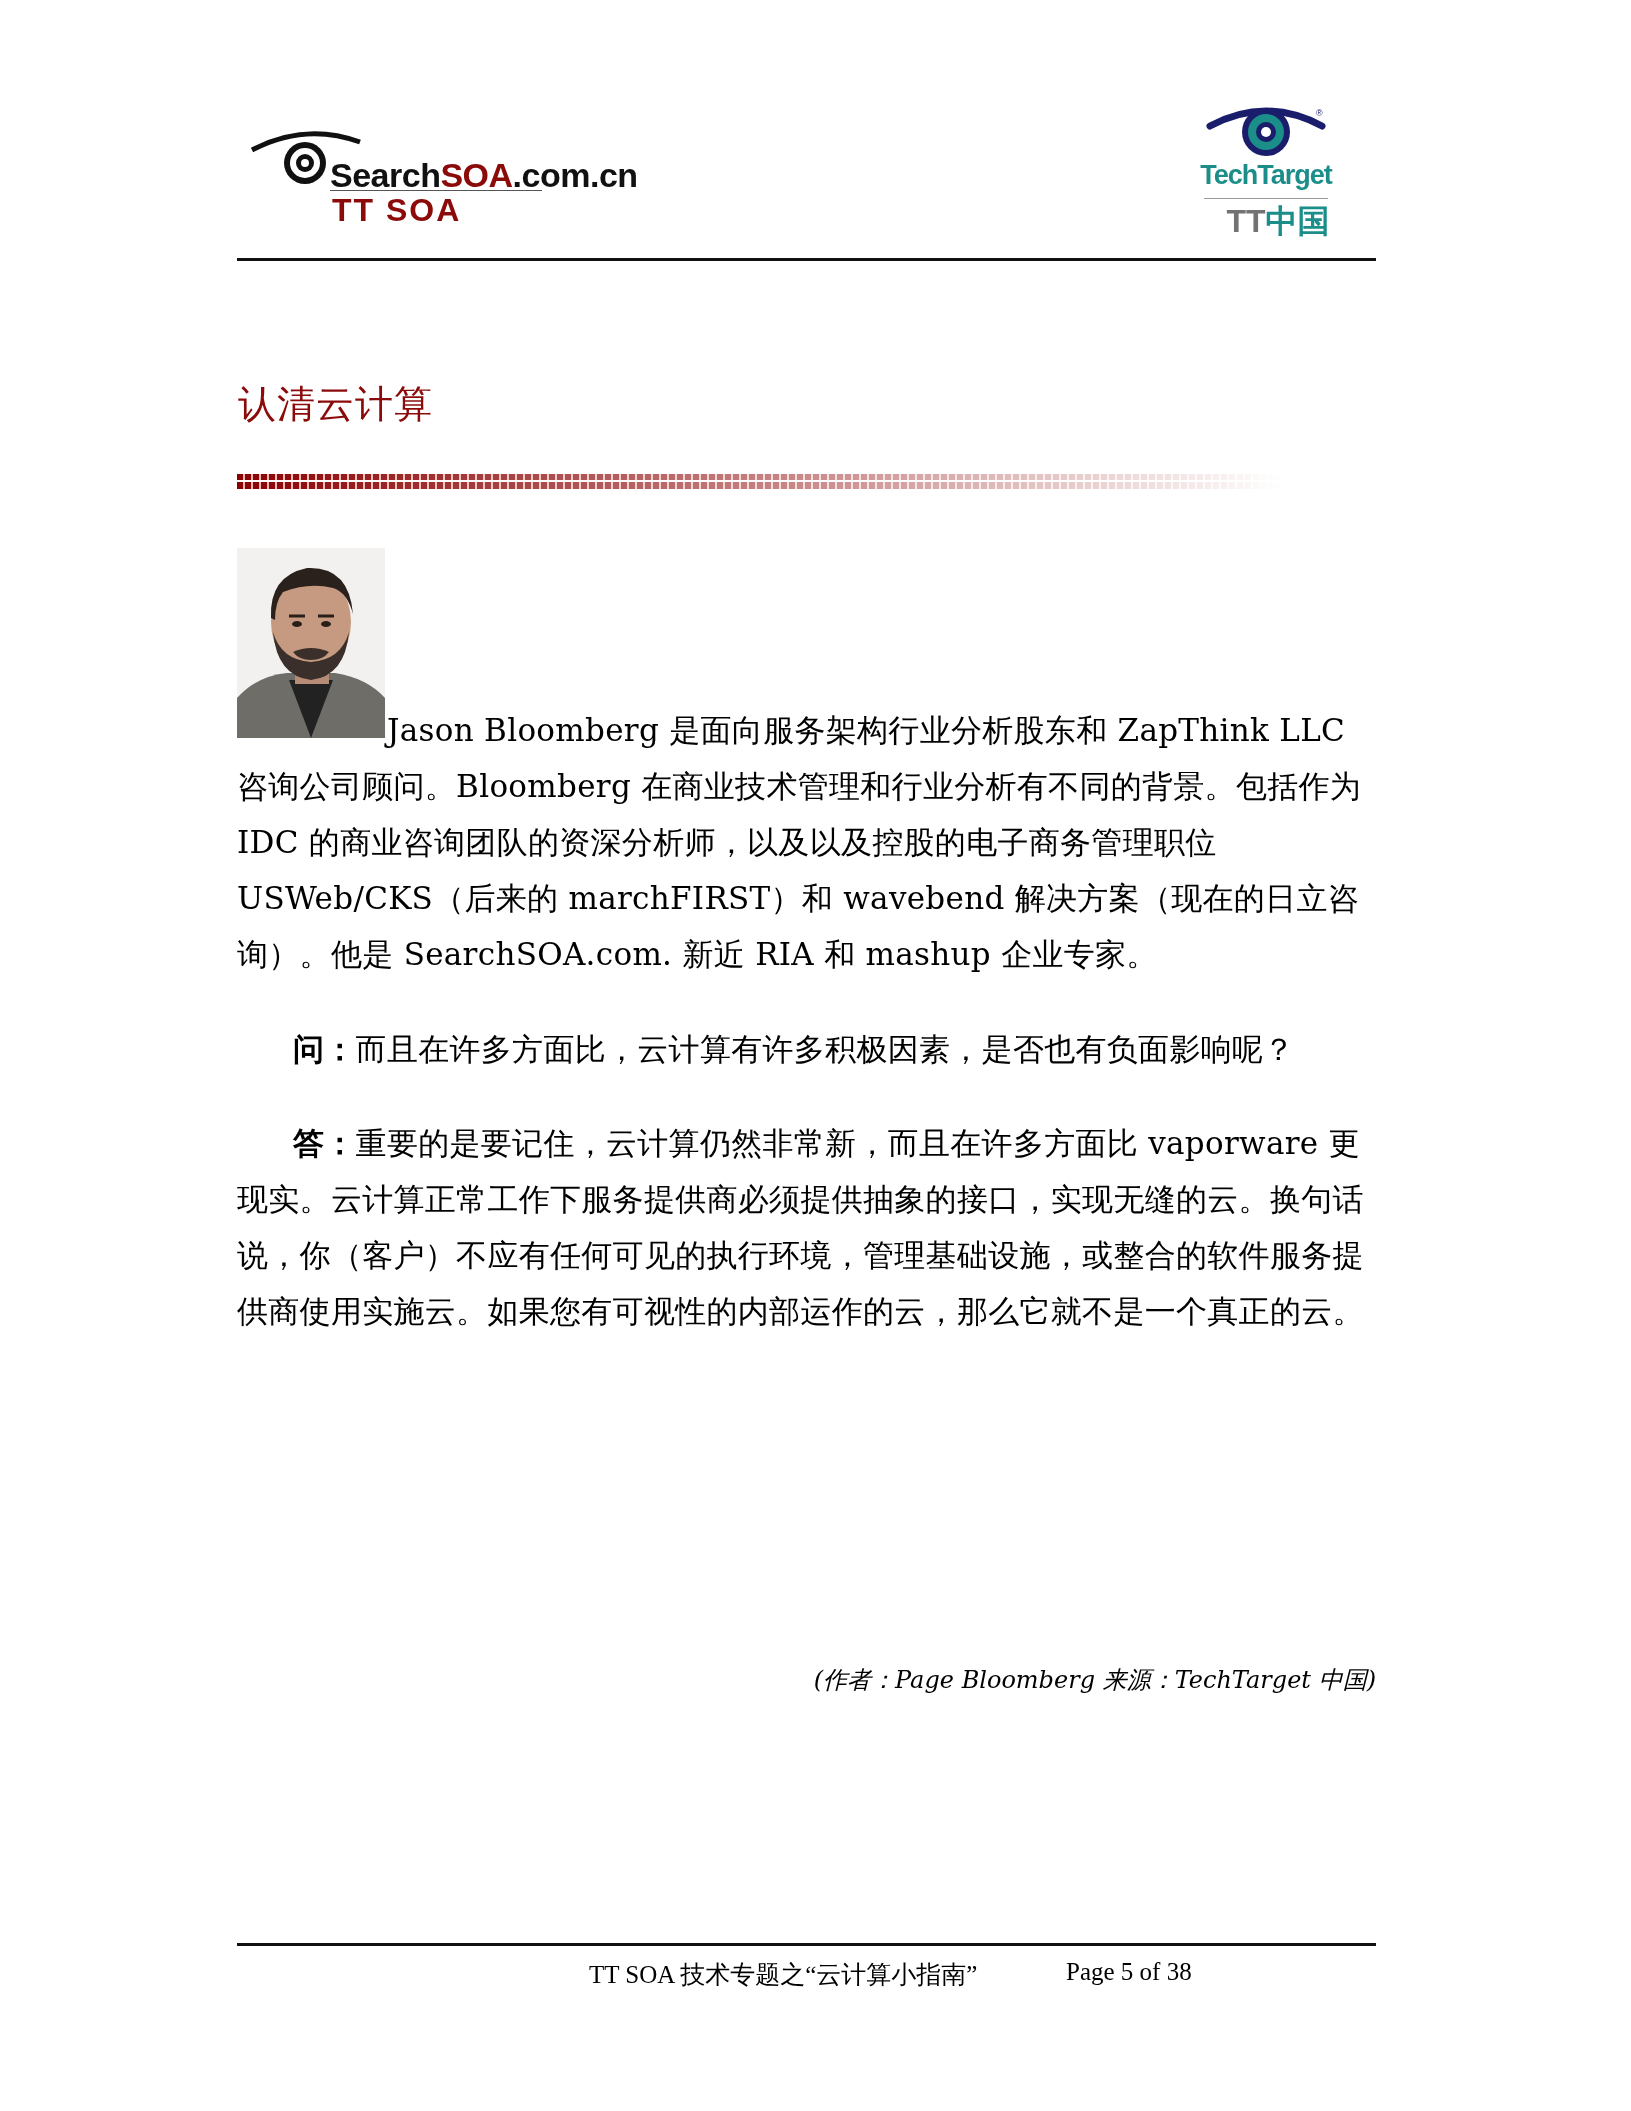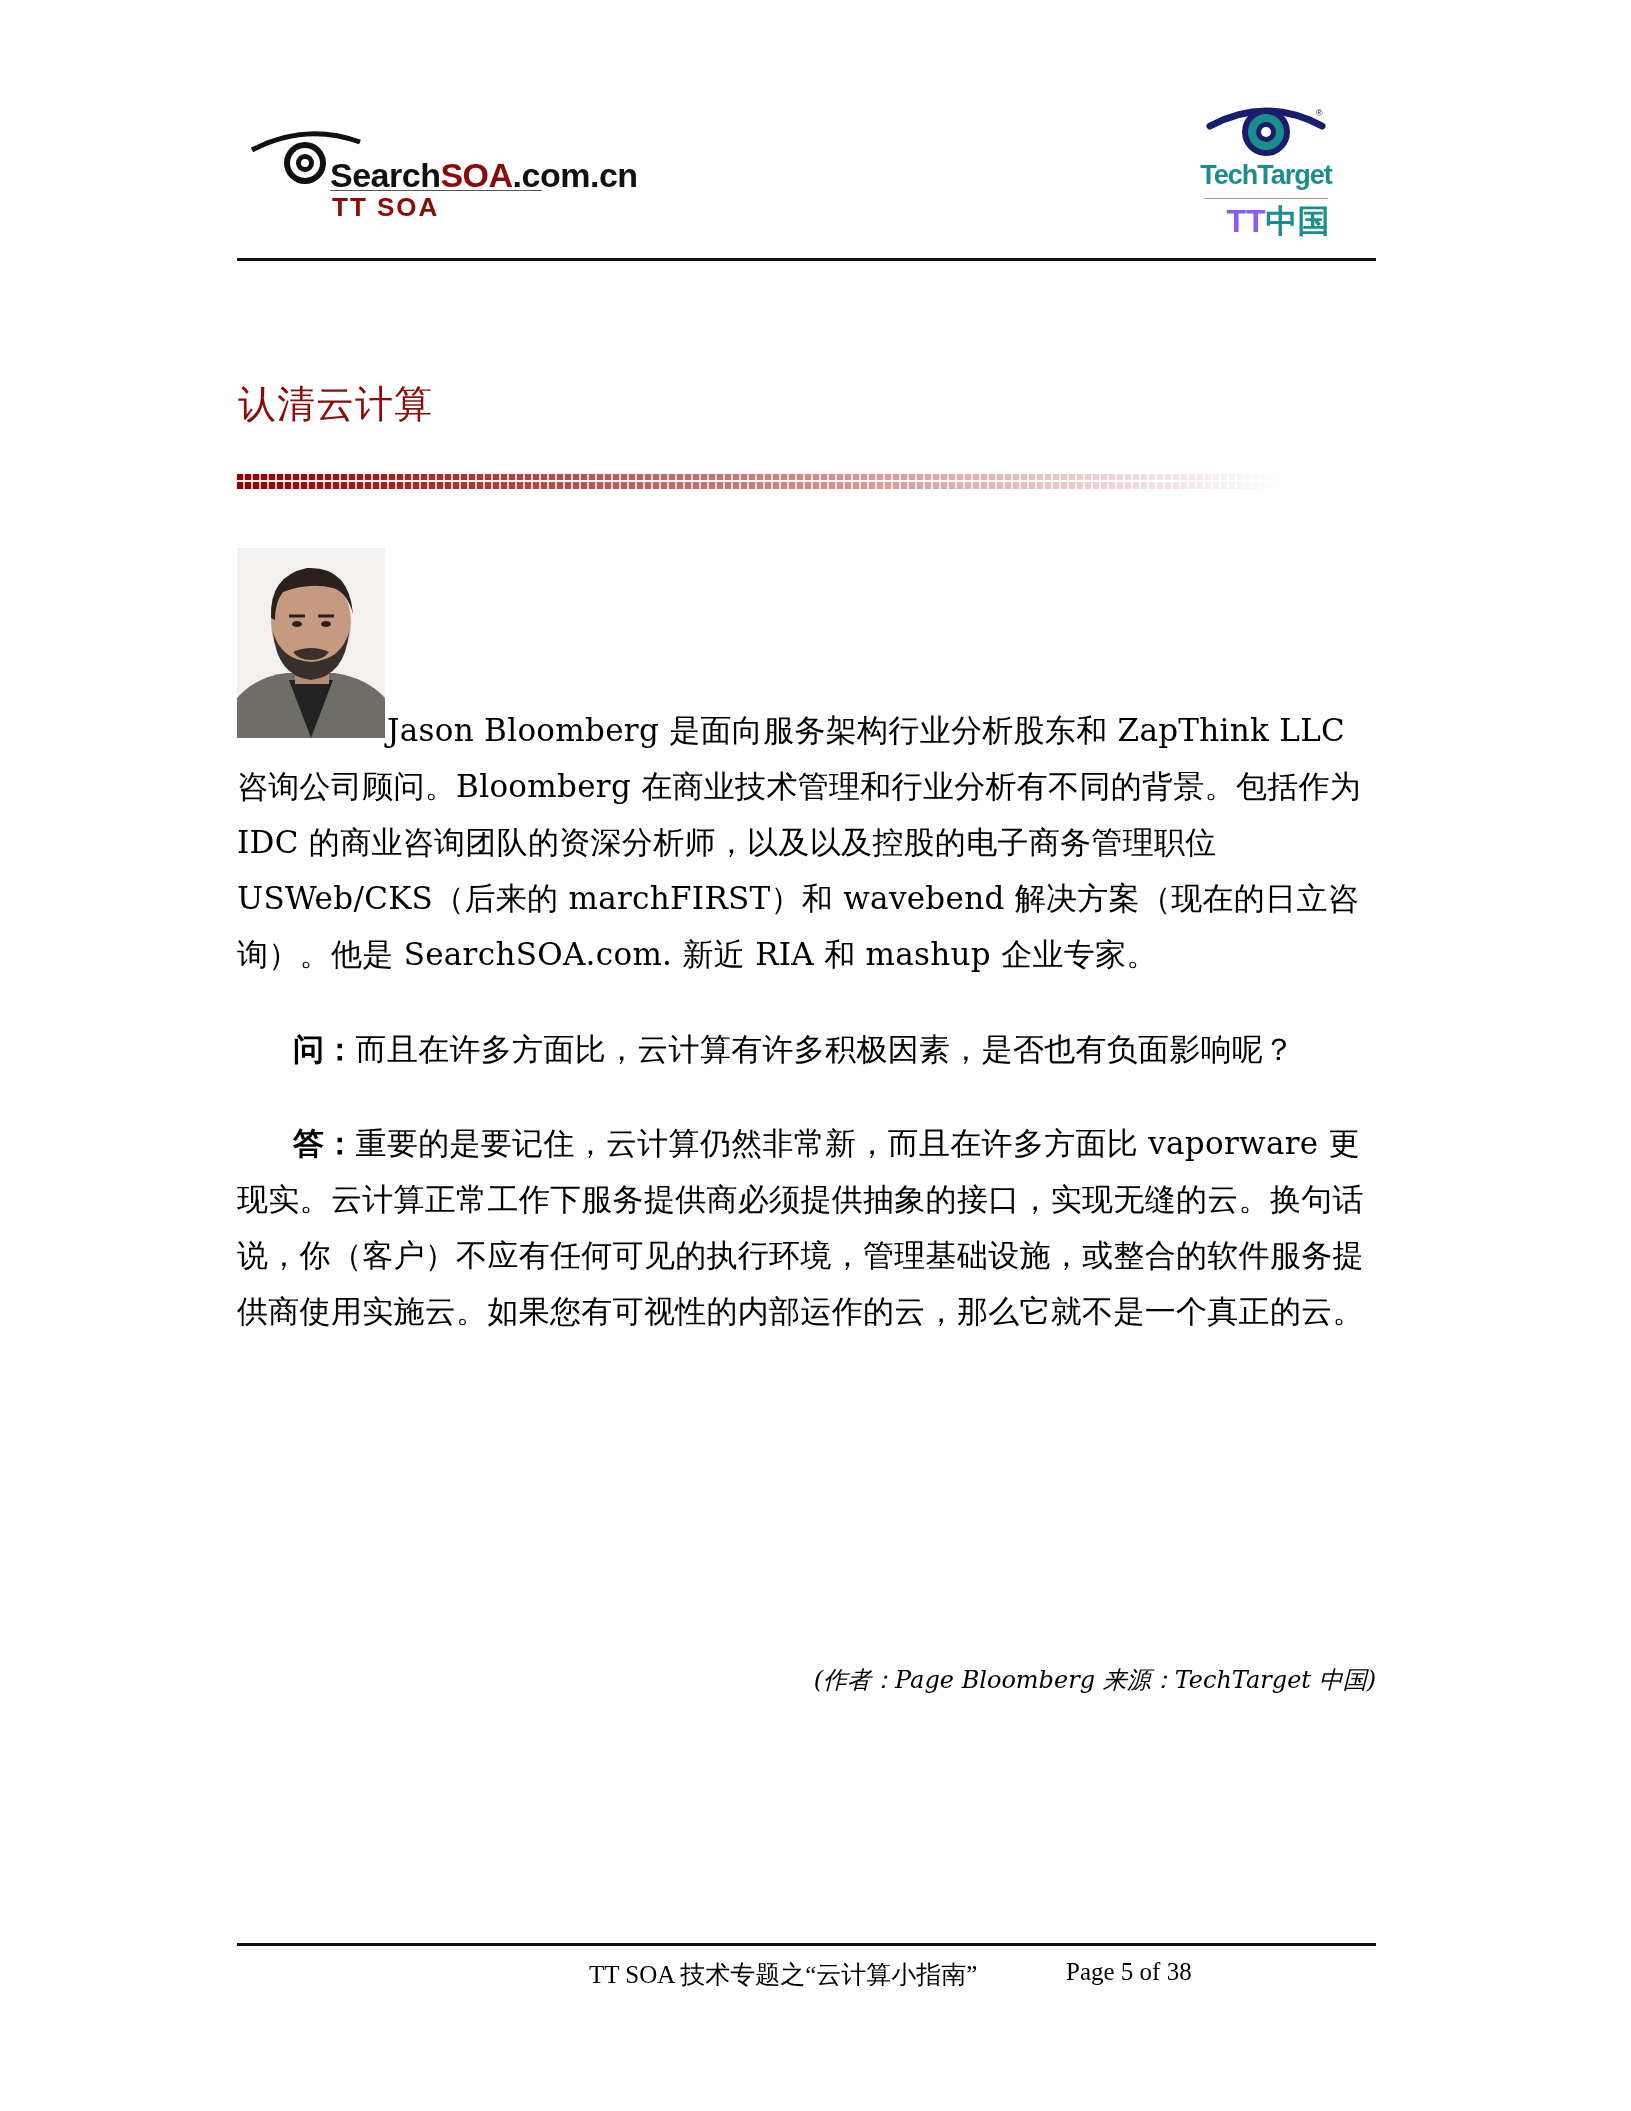--- a/index.html
+++ b/index.html
@@ -6,27 +6,27 @@
   body { width: 1631px; height: 2111px; position: relative; overflow: hidden; font-family: "DejaVu Serif", "Liberation Serif", serif; color: #000; }
   .abs { position: absolute; }
 
   
   .logo-left { left: 250px; top: 128px; width: 300px; height: 110px; }
   .logo-left .eye { position: absolute; left: 0; top: 0; }
   .logo-left .site { position: absolute; left: 80px; top: 28px; font-family: "Liberation Sans", sans-serif; font-size: 34px; font-weight: bold; letter-spacing: -0.5px; white-space: nowrap; }
   .logo-left .site .blk { color: #111; }
   .logo-left .site .red { color: #8b0a0a; }
   .logo-left .rule { position: absolute; left: 80px; top: 62px; width: 212px; height: 1px; background: #555; }
-  .logo-left .tt { position: absolute; left: 82px; top: 64px; font-family: "Liberation Sans", sans-serif; font-size: 26px; font-weight: 900; color: #8b0a0a; letter-spacing: 2px; white-space: nowrap; }
+  .logo-left .tt { position: absolute; left: 82px; top: 64px; font-family: "Liberation Sans", sans-serif; font-size: 32px; font-weight: 900; color: #8b0a0a; letter-spacing: 2px; white-space: nowrap; }
 
   .logo-right { left: 1196px; top: 104px; width: 140px; height: 135px; }
   .logo-right .tt-text { position: absolute; left: 0; top: 56px; width: 140px; text-align: center; font-family: "Liberation Sans", sans-serif; font-size: 27px; font-weight: bold; color: #1b8e8a; letter-spacing: -1px; }
   .logo-right .rule { position: absolute; left: 8px; top: 94px; width: 124px; height: 1px; background: #999; }
   .logo-right .cn { position: absolute; left: 0; top: 96px; width: 140px; text-align: center; font-family: "Liberation Sans", sans-serif; font-size: 32px; font-weight: 900; white-space: nowrap; }
-  .logo-right .cn .navy { color: #8b5cf6; margin-left: 24px; }
+  .logo-right .cn .navy { color: #737373; margin-left: 24px; }
   .logo-right .cn .teal { color: #1b8e8a; }
   .logo-right .reg { position: absolute; left: 120px; top: 4px; font-size: 9px; color: #1a1d6b; font-family: "Liberation Sans", sans-serif; }
 
   .header-rule { left: 237px; top: 258px; width: 1139px; height: 3px; background: #111; }
 
   
   .title { left: 237px; top: 378px; font-size: 38px; color: #8b0a0a; font-family: "DejaVu Sans", sans-serif; letter-spacing: 1px; }
 
   
   .dots { left: 237px; top: 474px; width: 1045px; height: 15px;

